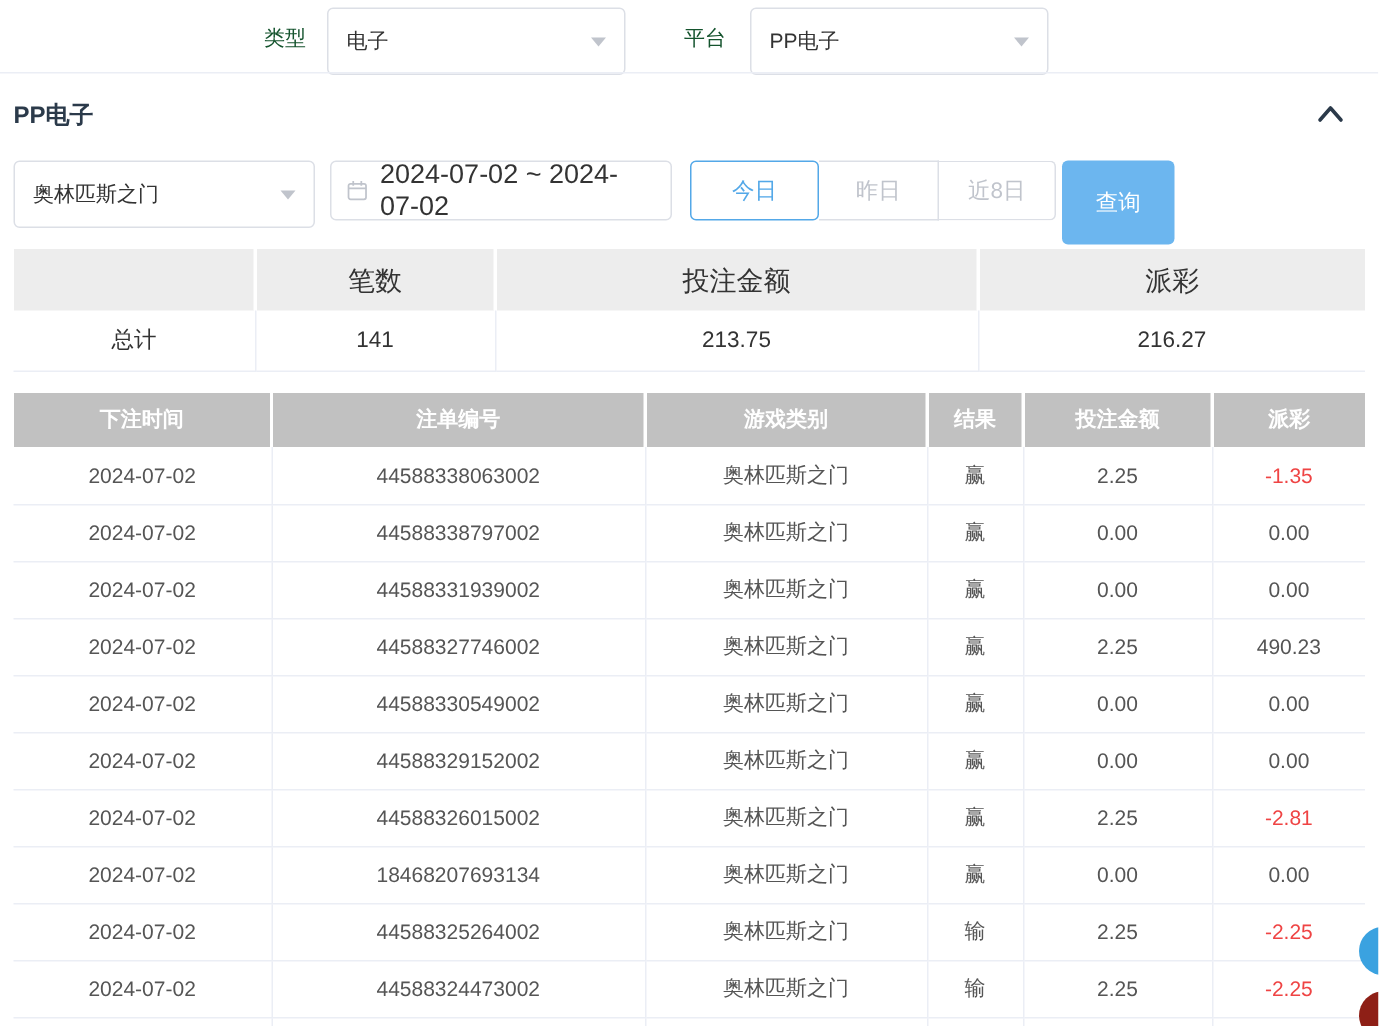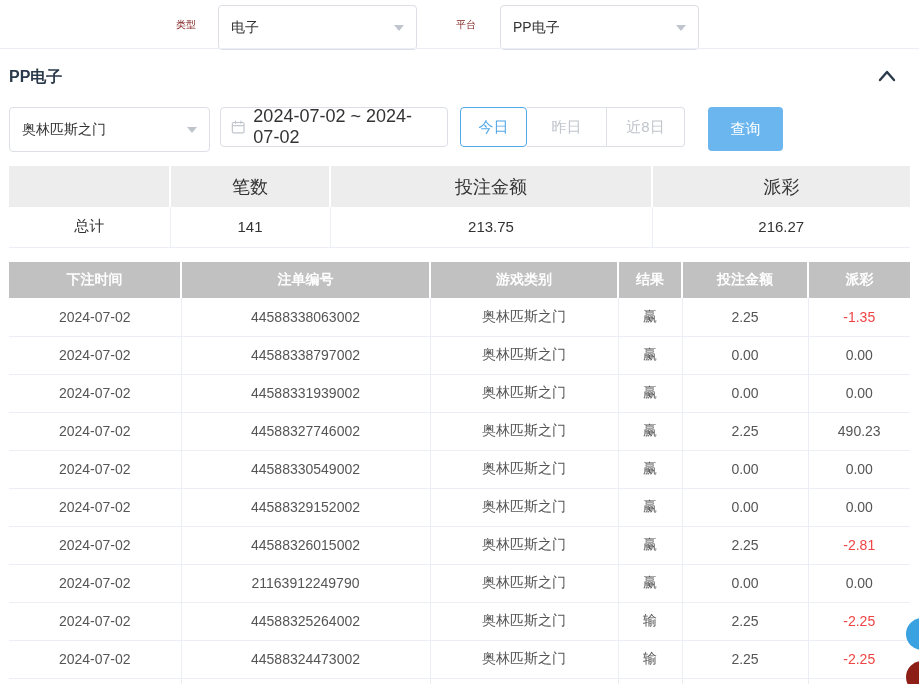--- a/index.html
+++ b/index.html
@@ -3,21 +3,21 @@
 <meta charset="utf-8">
 <style>
   * { margin:0; padding:0; box-sizing:border-box; }
   html,body { background:#fff; }
   body { font-family:"Liberation Sans","DejaVu Sans",sans-serif; }
   .page { position:relative; width:919px; height:684px; overflow:hidden; background:#fff; }
 
   .abs { position:absolute; }
 
   
-  .field-label { font-size:10px; color:#7f1d1d; line-height:40px; }
+  .field-label { font-size:14px; color:#14532d; line-height:40px; }
   .select-box {
     display:flex; align-items:center; justify-content:space-between;
     height:45px; border:1px solid #dcdfe6; border-radius:4px; background:#fff;
     padding:0 12px; cursor:pointer;
   }
   .select-box .sel-text { font-size:14px; color:#333; }
   .caret-down {
     width:0; height:0; border-left:5px solid transparent; border-right:5px solid transparent;
     border-top:6px solid #c0c4cc;
   }
@@ -36,21 +36,21 @@
   .date-box .date-text { font-size:18px; color:#333; }
   .btn-group { display:flex; height:40px; }
   .btn-group .qbtn {
     height:40px; background:#fff; border:1px solid #dcdfe6; border-left-width:0;
     font-size:15px; color:#c0c4cc; cursor:pointer; font-family:inherit;
   }
   .btn-group .qbtn:first-child { border-left-width:1px; border-radius:4px 0 0 4px; }
   .btn-group .qbtn:last-child { border-radius:0 4px 4px 0; }
   .btn-group .qbtn.active { border:1px solid #53a8e8; color:#53a8e8; border-radius:4px; }
   .search-btn {
-    height:44px; width:75px; background:#6cb6ef; color:#fff; font-size:15px;
+    height:56px; width:75px; background:#6cb6ef; color:#fff; font-size:15px;
     border:none; border-radius:4px; cursor:pointer; font-family:inherit;
   }
 
   
   table { border-collapse:collapse; table-layout:fixed; width:901px; }
   td,th { text-align:center; overflow:hidden; white-space:nowrap; }
 
   .summary-table th {
     background:#ededed; height:41px; font-size:18px; font-weight:normal; color:#333;
     border-right:2px solid #fff;
@@ -115,21 +115,21 @@
     <svg width="16" height="16" viewBox="0 0 16 16">
       <rect x="1.5" y="3" width="13" height="11.5" rx="1.5" fill="none" stroke="#c0c4cc" stroke-width="1.3"></rect>
       <line x1="5" y1="1" x2="5" y2="4.5" stroke="#c0c4cc" stroke-width="1.3"></line>
       <line x1="11" y1="1" x2="11" y2="4.5" stroke="#c0c4cc" stroke-width="1.3"></line>
       <line x1="1.5" y1="6.5" x2="14.5" y2="6.5" stroke="#c0c4cc" stroke-width="1.3"></line>
     </svg>
     <span class="date-text">2024-07-02 ~ 2024-07-02</span>
   </div>
 
   <div class="abs btn-group" style="left:460px; top:107px;">
-    <button class="qbtn active" style="width:67px;">今日</button>
+    <button class="qbtn active" style="width:86px;">今日</button>
     <button class="qbtn" style="width:80px;">昨日</button>
     <button class="qbtn" style="width:78px;">近8日</button>
   </div>
 
   <button class="abs search-btn" style="left:708px; top:107px;">查询</button>
 
   <table class="summary-table abs" style="left:9px; top:166px;">
     <colgroup>
         <col style="width:161px">
         <col style="width:160px">
@@ -225,21 +225,21 @@
         <tr>
       <td>2024-07-02</td>
       <td>44588326015002</td>
       <td>奥林匹斯之门</td>
       <td>赢</td>
       <td>2.25</td>
       <td class="neg">-2.81</td>
     </tr>
         <tr>
       <td>2024-07-02</td>
-      <td>21163912249790</td>
+      <td>18468207693134</td>
       <td>奥林匹斯之门</td>
       <td>赢</td>
       <td>0.00</td>
       <td>0.00</td>
     </tr>
         <tr>
       <td>2024-07-02</td>
       <td>44588325264002</td>
       <td>奥林匹斯之门</td>
       <td>输</td>

